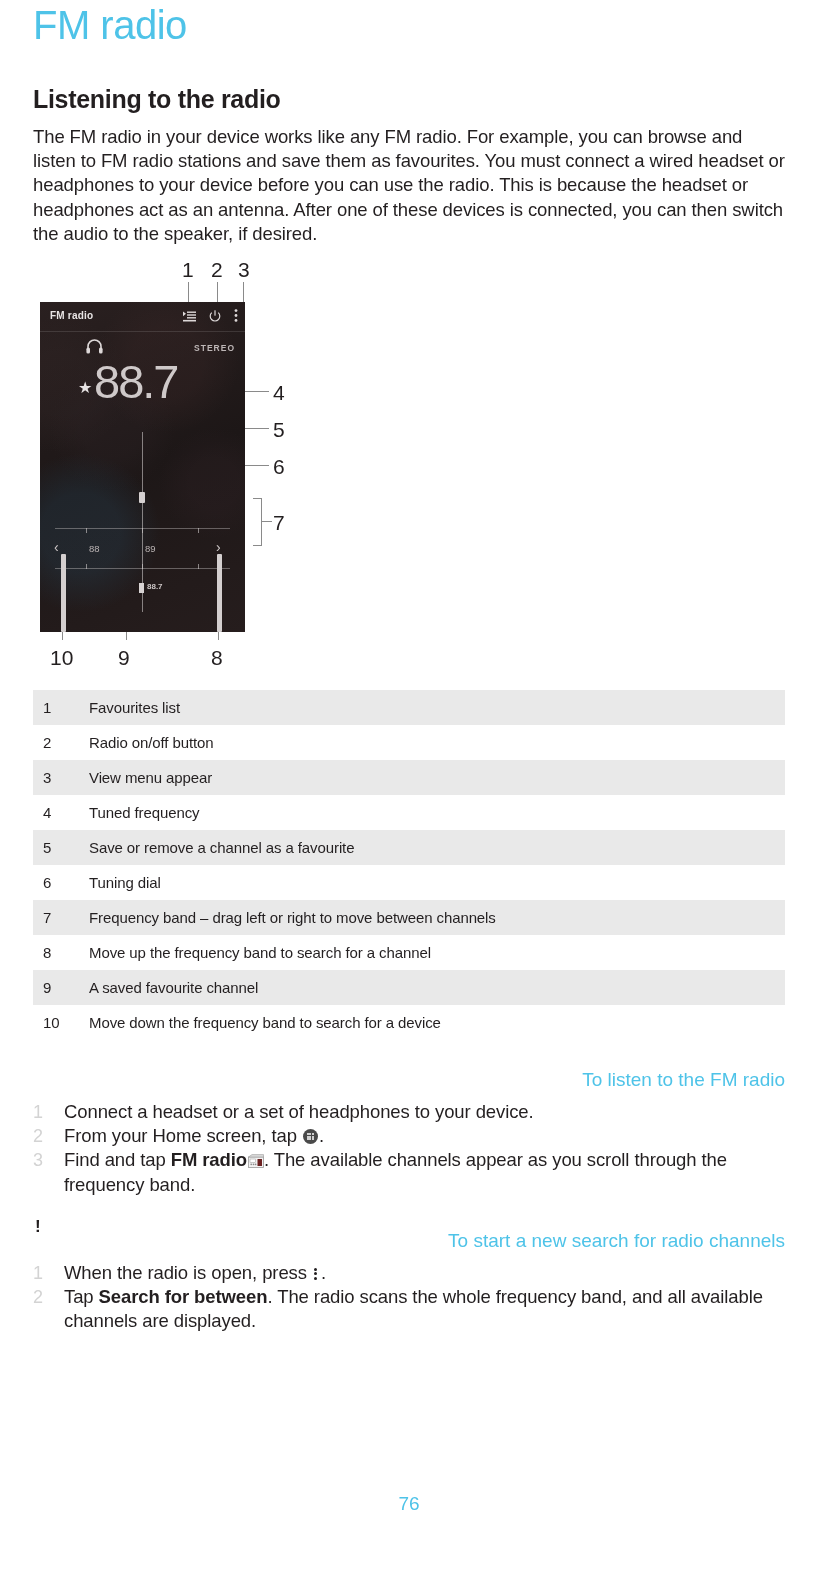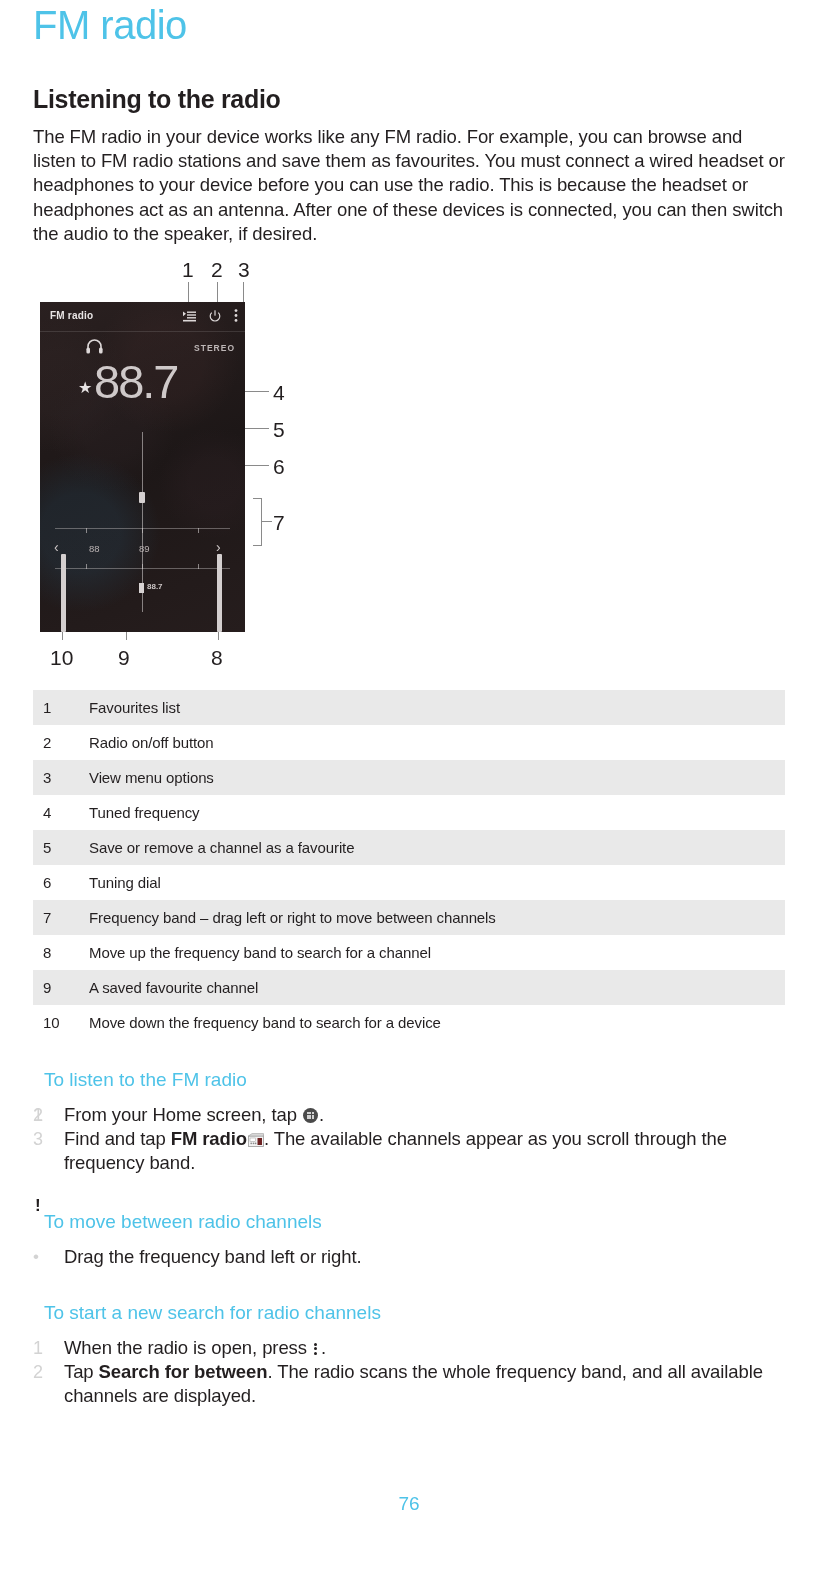--- a/index.html
+++ b/index.html
@@ -224,22 +224,23 @@
     width: 42px;
     padding-left: 10px;
   }
   .legend td.desc { padding-left: 4px; }
 
   
   .sub-heading {
     color: #4ec3e8;
     font-size: 19px;
     font-weight: 400;
-    margin: 11px;
+    margin: 0;
     line-height: 24px;
+    text-align: right;
   }
 
   
   .steps {
     margin: 0;
     padding: 0;
     list-style: none;
   }
   .steps li {
     position: relative;
@@ -431,21 +432,21 @@
         <div class="band-line" style="top:46px;"></div>
 
         <div class="band-tick" style="left:46px;  top:6px;  height:5px;"></div>
         <div class="band-tick" style="left:102px; top:6px;  height:5px;"></div>
         <div class="band-tick" style="left:158px; top:6px;  height:5px;"></div>
         <div class="band-tick" style="left:46px;  top:42px; height:5px;"></div>
         <div class="band-tick" style="left:102px; top:42px; height:5px;"></div>
         <div class="band-tick" style="left:158px; top:42px; height:5px;"></div>
 
         <div class="band-label" style="left:49px; top:21px;">88</div>
-        <div class="band-label" style="left:99px; top:21px;">89</div>
+        <div class="band-label" style="left:105px; top:21px;">89</div>
 
         <span class="chev" style="left:14px; top:18px;">‹</span>
         <span class="chev" style="left:176px; top:18px;">›</span>
       </div>
 
       <div class="seek-bar" style="left:21px;  top:252px; height:78px;"></div>
       <div class="seek-bar" style="left:177px; top:252px; height:78px;"></div>
 
       <div class="fav-marker"></div>
       <div class="fav-marker-label">88.7</div>
@@ -457,21 +458,21 @@
       <tr class="shade">
         <td class="num">1</td>
         <td class="desc">Favourites list</td>
       </tr>
       <tr>
         <td class="num">2</td>
         <td class="desc">Radio on/off button</td>
       </tr>
       <tr class="shade">
         <td class="num">3</td>
-        <td class="desc">View menu options</td>
+        <td class="desc">View menu appear</td>
       </tr>
       <tr>
         <td class="num">4</td>
         <td class="desc">Tuned frequency</td>
       </tr>
       <tr class="shade">
         <td class="num">5</td>
         <td class="desc">Save or remove a channel as a favourite</td>
       </tr>
       <tr>
@@ -495,20 +496,21 @@
         <td class="desc">Move down the frequency band to search for a device</td>
       </tr>
     </tbody>
   </table>
 
   <div style="margin-top:28px;">
     <h3 class="sub-heading">To listen to the FM radio</h3>
     <ol class="steps" style="margin-top:8px;">
       <li>
         <span class="marker">1</span>
+        <span>Connect a headset or a set of headphones to your device.</span>
       </li>
       <li>
         <span class="marker">2</span>
         <span>From your Home screen, tap </span><span class="inline-drawer"><i style="left:4px;top:4px"></i><i style="left:6.5px;top:4px"></i><i style="left:9px;top:4px"></i><i style="left:4px;top:6.5px"></i><i style="left:6.5px;top:6.5px"></i><i style="left:9px;top:6.5px"></i><i style="left:4px;top:9px"></i><i style="left:6.5px;top:9px"></i><i style="left:9px;top:9px"></i></span><span>.</span>
       </li>
       <li>
         <span class="marker">3</span>
         <span>Find and tap </span><b class="strong">FM radio</b><span class="inline-radio"><svg width="16" height="14" viewBox="0 0 16 14">
               <rect x="0.5" y="3" width="15" height="10.5" fill="#f2f2f2" stroke="#9a9a9a" stroke-width="0.8"></rect>
               <polygon points="0.5,3 4,0.6 15.5,0.6 15.5,3" fill="#dcdcdc" stroke="#9a9a9a" stroke-width="0.6"></polygon>
@@ -519,29 +521,20 @@
               <circle cx="7.6" cy="10.3" r="0.85" fill="#8a8a8a"></circle>
             </svg></span><span>. The available channels appear as you scroll through the frequency band.</span>
       </li>
     </ol>
 
     <div class="note" style="margin-top:22px;">
       <span class="bang">!</span>
     </div>
   </div>
 
-  <div style="margin-top:34px;">
-    <h3 class="sub-heading">To move between radio channels</h3>
-    <ul class="steps" style="margin-top:7px;">
-      <li class="bullet">
-        <span class="marker">•</span>
-        <span>Drag the frequency band left or right.</span>
-      </li>
-    </ul>
-  </div>
 
   <div style="margin-top:32px;">
     <h3 class="sub-heading">To start a new search for radio channels</h3>
     <ol class="steps" style="margin-top:8px;">
       <li>
         <span class="marker">1</span>
         <span>When the radio is open, press </span><span class="inline-dots"><i style="top:2px"></i><i style="top:6.5px"></i><i style="top:11px"></i></span><span>.</span>
       </li>
       <li>
         <span class="marker">2</span>

